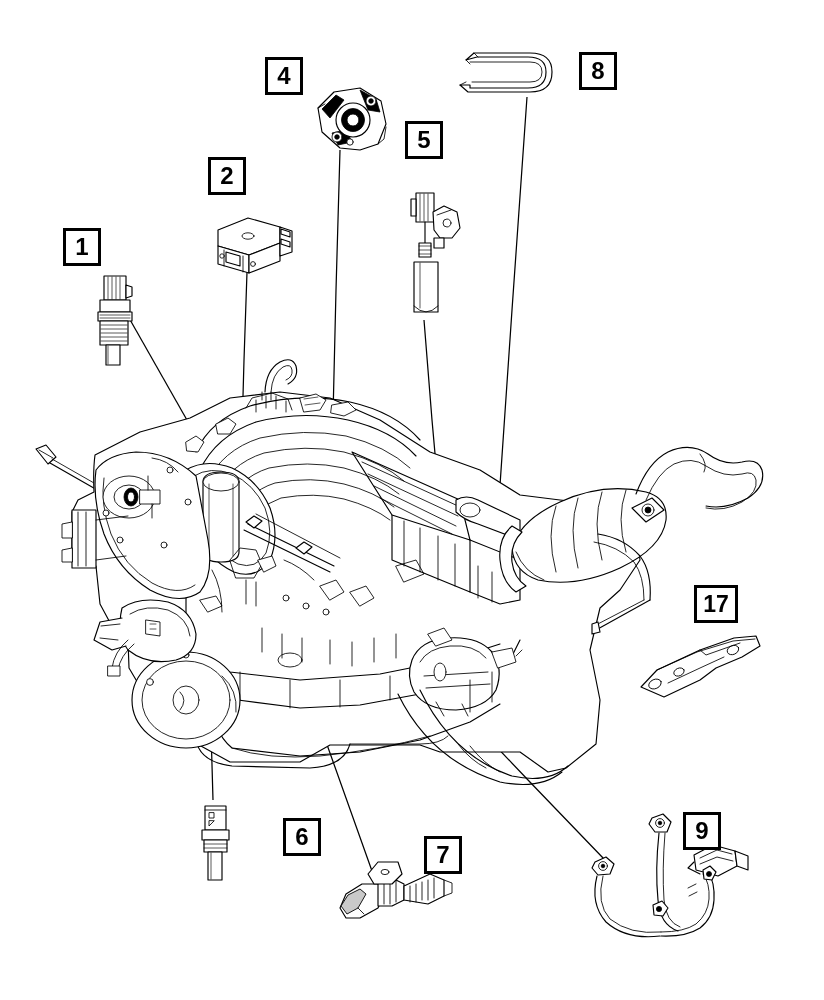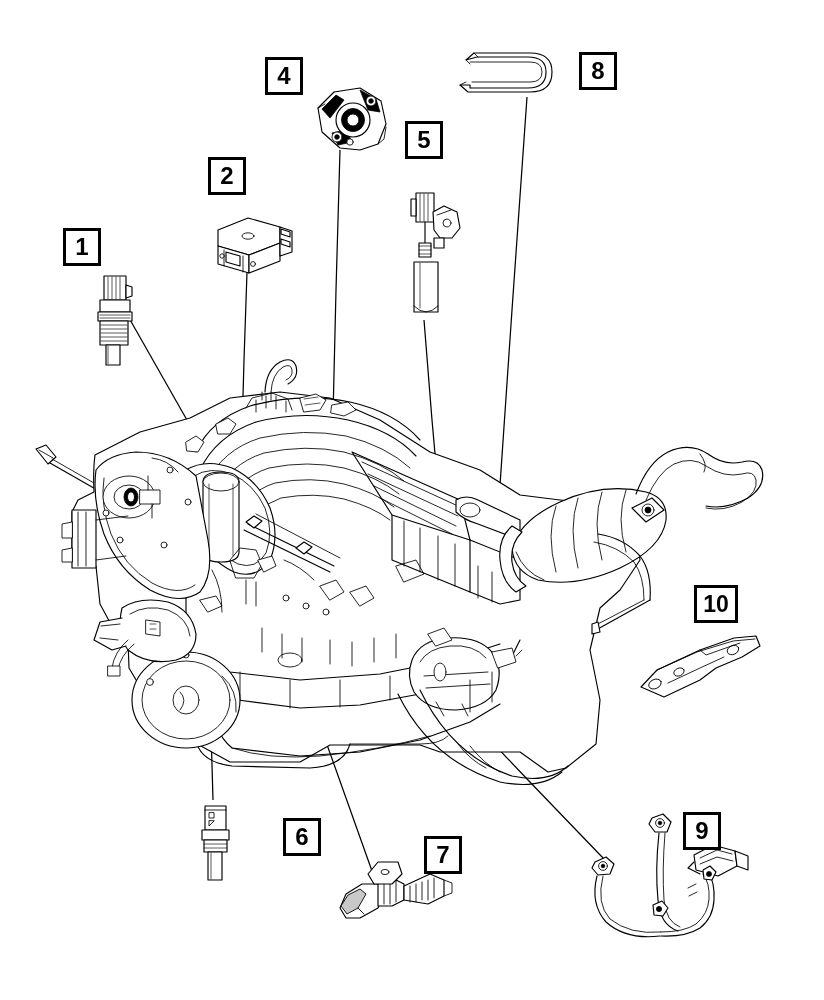--- a/index.html
+++ b/index.html
@@ -472,16 +472,16 @@
 
   <div class="callout-box" style="left:579px; top:52px; width:38px; height:38px; font-size:24px;">
     <span>8</span>
   </div>
 
   <div class="callout-box" style="left:683px; top:812px; width:38px; height:38px; font-size:24px;">
     <span>9</span>
   </div>
 
   <div class="callout-box" style="left:694px; top:585px; width:44px; height:38px; font-size:23px;">
-    <span>10</span>
+    <span>17</span>
   </div>
 
 </div>
 
 </body></html>

